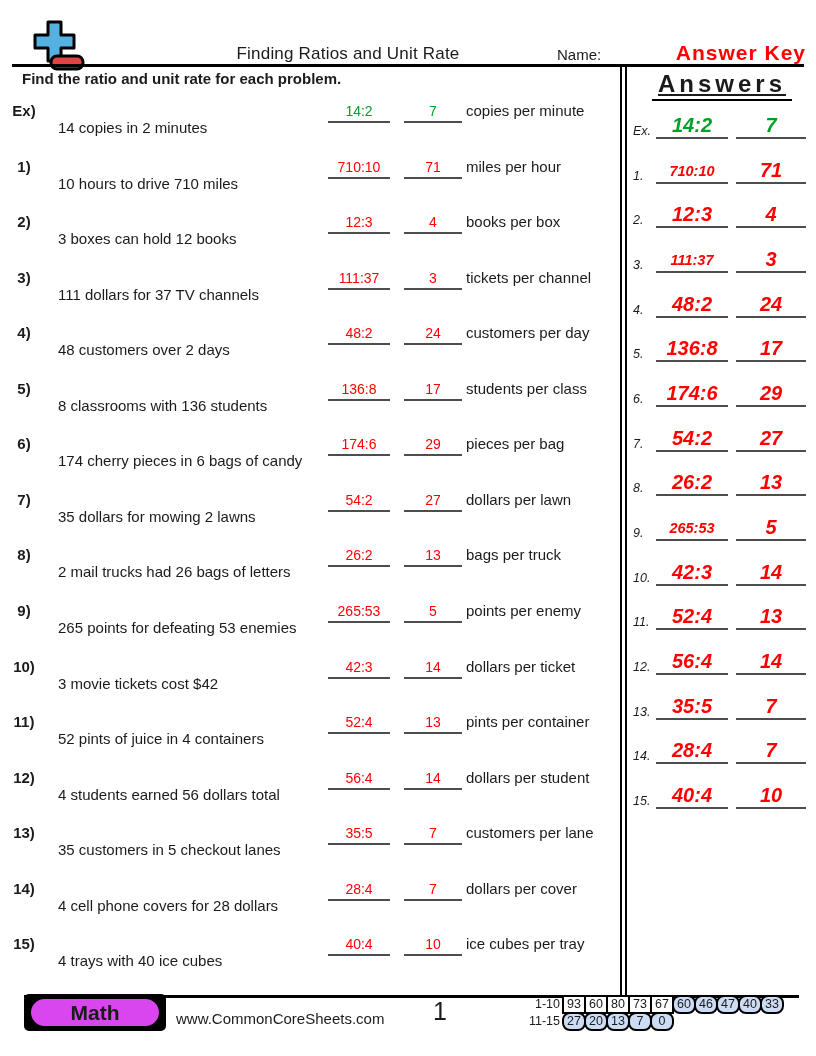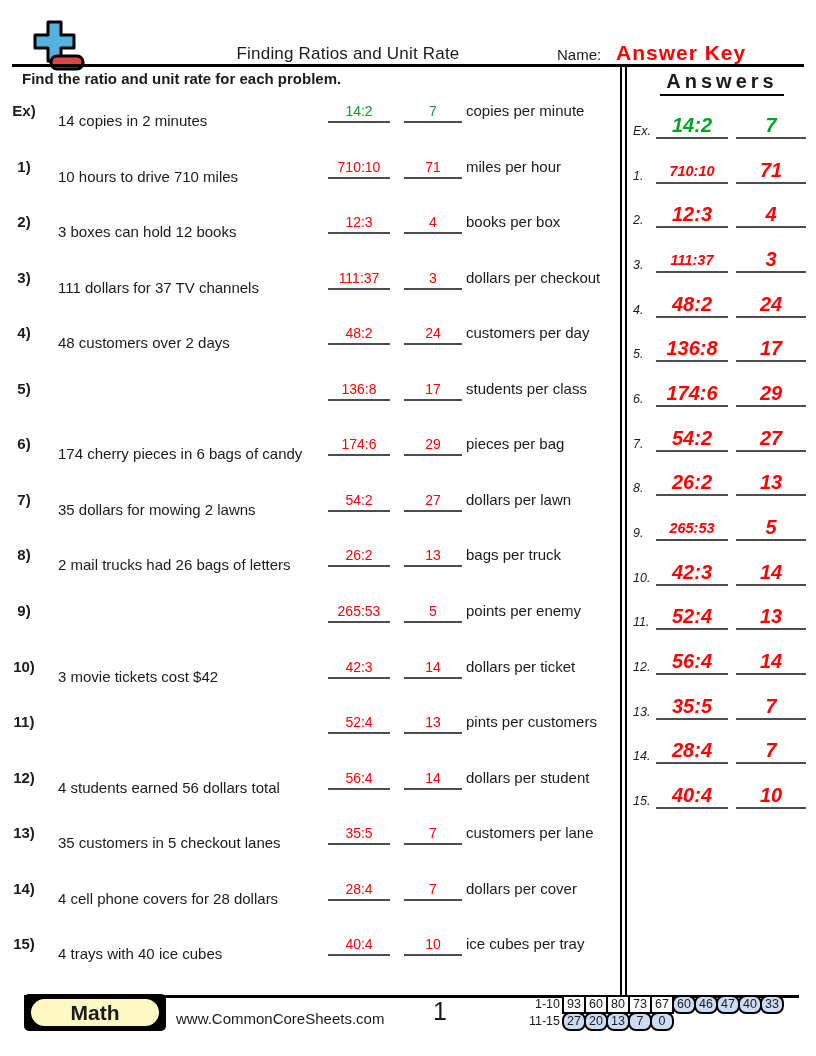--- a/index.html
+++ b/index.html
@@ -16,62 +16,62 @@
   body{font-family:"Liberation Sans",sans-serif;color:var(--ink);}
   .page{position:relative;width:816px;height:1056px;background:#fff;overflow:hidden;}
 
   
   .logo-svg{position:absolute;left:26px;top:18px;}
   .logo-plus{fill:var(--logo-blue);stroke:#000;stroke-width:3;stroke-linejoin:round;}
   .logo-minus{fill:var(--logo-red);stroke:#000;stroke-width:3;stroke-linejoin:round;}
   .ws-title{position:absolute;left:148px;top:44px;width:400px;text-align:center;
     font-size:17px;font-weight:400;letter-spacing:.2px;}
   .name-label{position:absolute;left:557px;top:46px;font-size:15px;}
-  .answer-key{position:absolute;left:616px;top:41px;width:190px;text-align:left;
+  .answer-key{position:absolute;left:616px;top:41px;width:190px;text-align:right;
     color:var(--answer-red);font-weight:700;font-size:21px;letter-spacing:1px;}
   .top-rule{position:absolute;left:12px;top:64px;width:792px;height:3px;background:#000;}
 
   
   .instruction{position:absolute;left:22px;top:70px;font-size:15px;font-weight:700;}
 
   
   .v-divider{position:absolute;left:620px;top:66px;height:931px;width:7px;
     border-left:2.5px solid #000;border-right:2.5px solid #000;}
 
   
   .prob-row{position:absolute;left:0;width:620px;height:26px;}
   .prob-num{position:absolute;left:0;top:0;width:48px;text-align:center;
     font-weight:700;font-size:15px;line-height:20px;}
-  .prob-text{position:absolute;left:58px;top:10px;font-size:15px;line-height:20px;white-space:nowrap;}
+  .prob-text{position:absolute;left:58px;top:17px;font-size:15px;line-height:20px;white-space:nowrap;}
   .blank{position:absolute;top:0;height:22px;border-bottom:2px solid var(--blankline);
     display:flex;align-items:flex-end;justify-content:center;}
   .blank-ratio{left:328px;width:62px;}
   .blank-rate{left:404px;width:58px;}
   .blank .val{font-size:14px;line-height:19px;color:var(--answer-red);white-space:nowrap;}
   .prob-row.example .blank .val{color:var(--example-green);}
   .prob-unit{position:absolute;left:466px;top:0;font-size:15px;line-height:20px;white-space:nowrap;}
 
   
   .answers-heading-wrap{position:absolute;left:628px;top:70px;width:188px;text-align:center;}
-  .answers-heading{display:inline-block;font-weight:700;font-size:20px;letter-spacing:4px;
-    border-bottom:2.5px solid #000;padding:0 6px 1px 6px;}
+  .answers-heading{display:inline-block;font-weight:700;font-size:24px;letter-spacing:4px;
+    border-bottom:2.5px solid #000;padding:0 6px 1px 6px;text-decoration:underline;}
   .ans-row{position:absolute;left:628px;width:184px;height:30px;font-style:italic;}
   .ans-label{position:absolute;left:5px;bottom:1px;font-size:12.5px;line-height:14px;}
   .ans-blank{position:absolute;bottom:0;height:30px;border-bottom:2px solid var(--blankline);
     display:flex;align-items:flex-end;justify-content:center;}
   .ans-blank-ratio{left:28px;width:72px;}
   .ans-blank-rate{left:108px;width:70px;}
   .ans-blank .val{font-weight:700;font-size:20px;line-height:24px;color:var(--answer-red);white-space:nowrap;}
   .ans-blank .val.small{font-size:14.5px;line-height:22px;}
   .ans-row.example .ans-blank .val{color:var(--example-green);}
 
   
   .footer-rule{position:absolute;left:24px;top:995px;width:775px;height:2.5px;background:#000;}
   .math-badge{position:absolute;left:24px;top:994px;width:142px;height:37px;background:#000;border-radius:5px;}
-  .math-badge .pill{position:absolute;left:5px;right:5px;top:3px;bottom:3px;background:#fef9c3;
+  .math-badge .pill{position:absolute;left:5px;right:5px;top:3px;bottom:3px;background:#d946ef;
     border:2.5px solid #000;border-radius:16px;display:flex;align-items:center;justify-content:center;
     font-weight:700;font-size:21px;}
   .site-url{position:absolute;left:176px;top:1010px;font-size:15px;}
   .page-number{position:absolute;left:410px;top:997px;width:60px;text-align:center;font-size:25px;}
 
   .score-rows{position:absolute;left:498px;top:995px;}
   .score-row{display:flex;}
   .score-row + .score-row{margin-top:-2px;}
   .score-label{width:66px;padding-right:4px;text-align:right;font-size:12.5px;line-height:19px;}
   .score-cell{width:24px;height:19px;border:2px solid #000;margin-left:-2px;background:#fff;
@@ -132,35 +132,36 @@
   </div>
       <div class="prob-row" style="top: 267.65px;">
     <span class="prob-num">3)</span>
     <span class="prob-text">111 dollars for 37 TV channels</span>
     <span class="blank blank-ratio">
       <span class="val">111:37</span>
     </span>
     <span class="blank blank-rate">
       <span class="val">3</span>
     </span>
-    <span class="prob-unit">dollars per checkout</span>
+    <span class="prob-unit">tickets per channel</span>
   </div>
       <div class="prob-row" style="top: 323.2px;">
     <span class="prob-num">4)</span>
     <span class="prob-text">48 customers over 2 days</span>
     <span class="blank blank-ratio">
       <span class="val">48:2</span>
     </span>
     <span class="blank blank-rate">
       <span class="val">24</span>
     </span>
     <span class="prob-unit">customers per day</span>
   </div>
       <div class="prob-row" style="top: 378.75px;">
     <span class="prob-num">5)</span>
+    <span class="prob-text">8 classrooms with 136 students</span>
     <span class="blank blank-ratio">
       <span class="val">136:8</span>
     </span>
     <span class="blank blank-rate">
       <span class="val">17</span>
     </span>
     <span class="prob-unit">students per class</span>
   </div>
       <div class="prob-row" style="top: 434.3px;">
     <span class="prob-num">6)</span>
@@ -190,20 +191,21 @@
     <span class="blank blank-ratio">
       <span class="val">26:2</span>
     </span>
     <span class="blank blank-rate">
       <span class="val">13</span>
     </span>
     <span class="prob-unit">bags per truck</span>
   </div>
       <div class="prob-row" style="top: 600.95px;">
     <span class="prob-num">9)</span>
+    <span class="prob-text">265 points for defeating 53 enemies</span>
     <span class="blank blank-ratio">
       <span class="val">265:53</span>
     </span>
     <span class="blank blank-rate">
       <span class="val">5</span>
     </span>
     <span class="prob-unit">points per enemy</span>
   </div>
       <div class="prob-row" style="top: 656.5px;">
     <span class="prob-num">10)</span>
@@ -211,27 +213,28 @@
     <span class="blank blank-ratio">
       <span class="val">42:3</span>
     </span>
     <span class="blank blank-rate">
       <span class="val">14</span>
     </span>
     <span class="prob-unit">dollars per ticket</span>
   </div>
       <div class="prob-row" style="top: 712.05px;">
     <span class="prob-num">11)</span>
+    <span class="prob-text">52 pints of juice in 4 containers</span>
     <span class="blank blank-ratio">
       <span class="val">52:4</span>
     </span>
     <span class="blank blank-rate">
       <span class="val">13</span>
     </span>
-    <span class="prob-unit">pints per customers</span>
+    <span class="prob-unit">pints per container</span>
   </div>
       <div class="prob-row" style="top: 767.6px;">
     <span class="prob-num">12)</span>
     <span class="prob-text">4 students earned 56 dollars total</span>
     <span class="blank blank-ratio">
       <span class="val">56:4</span>
     </span>
     <span class="blank blank-rate">
       <span class="val">14</span>
     </span>

